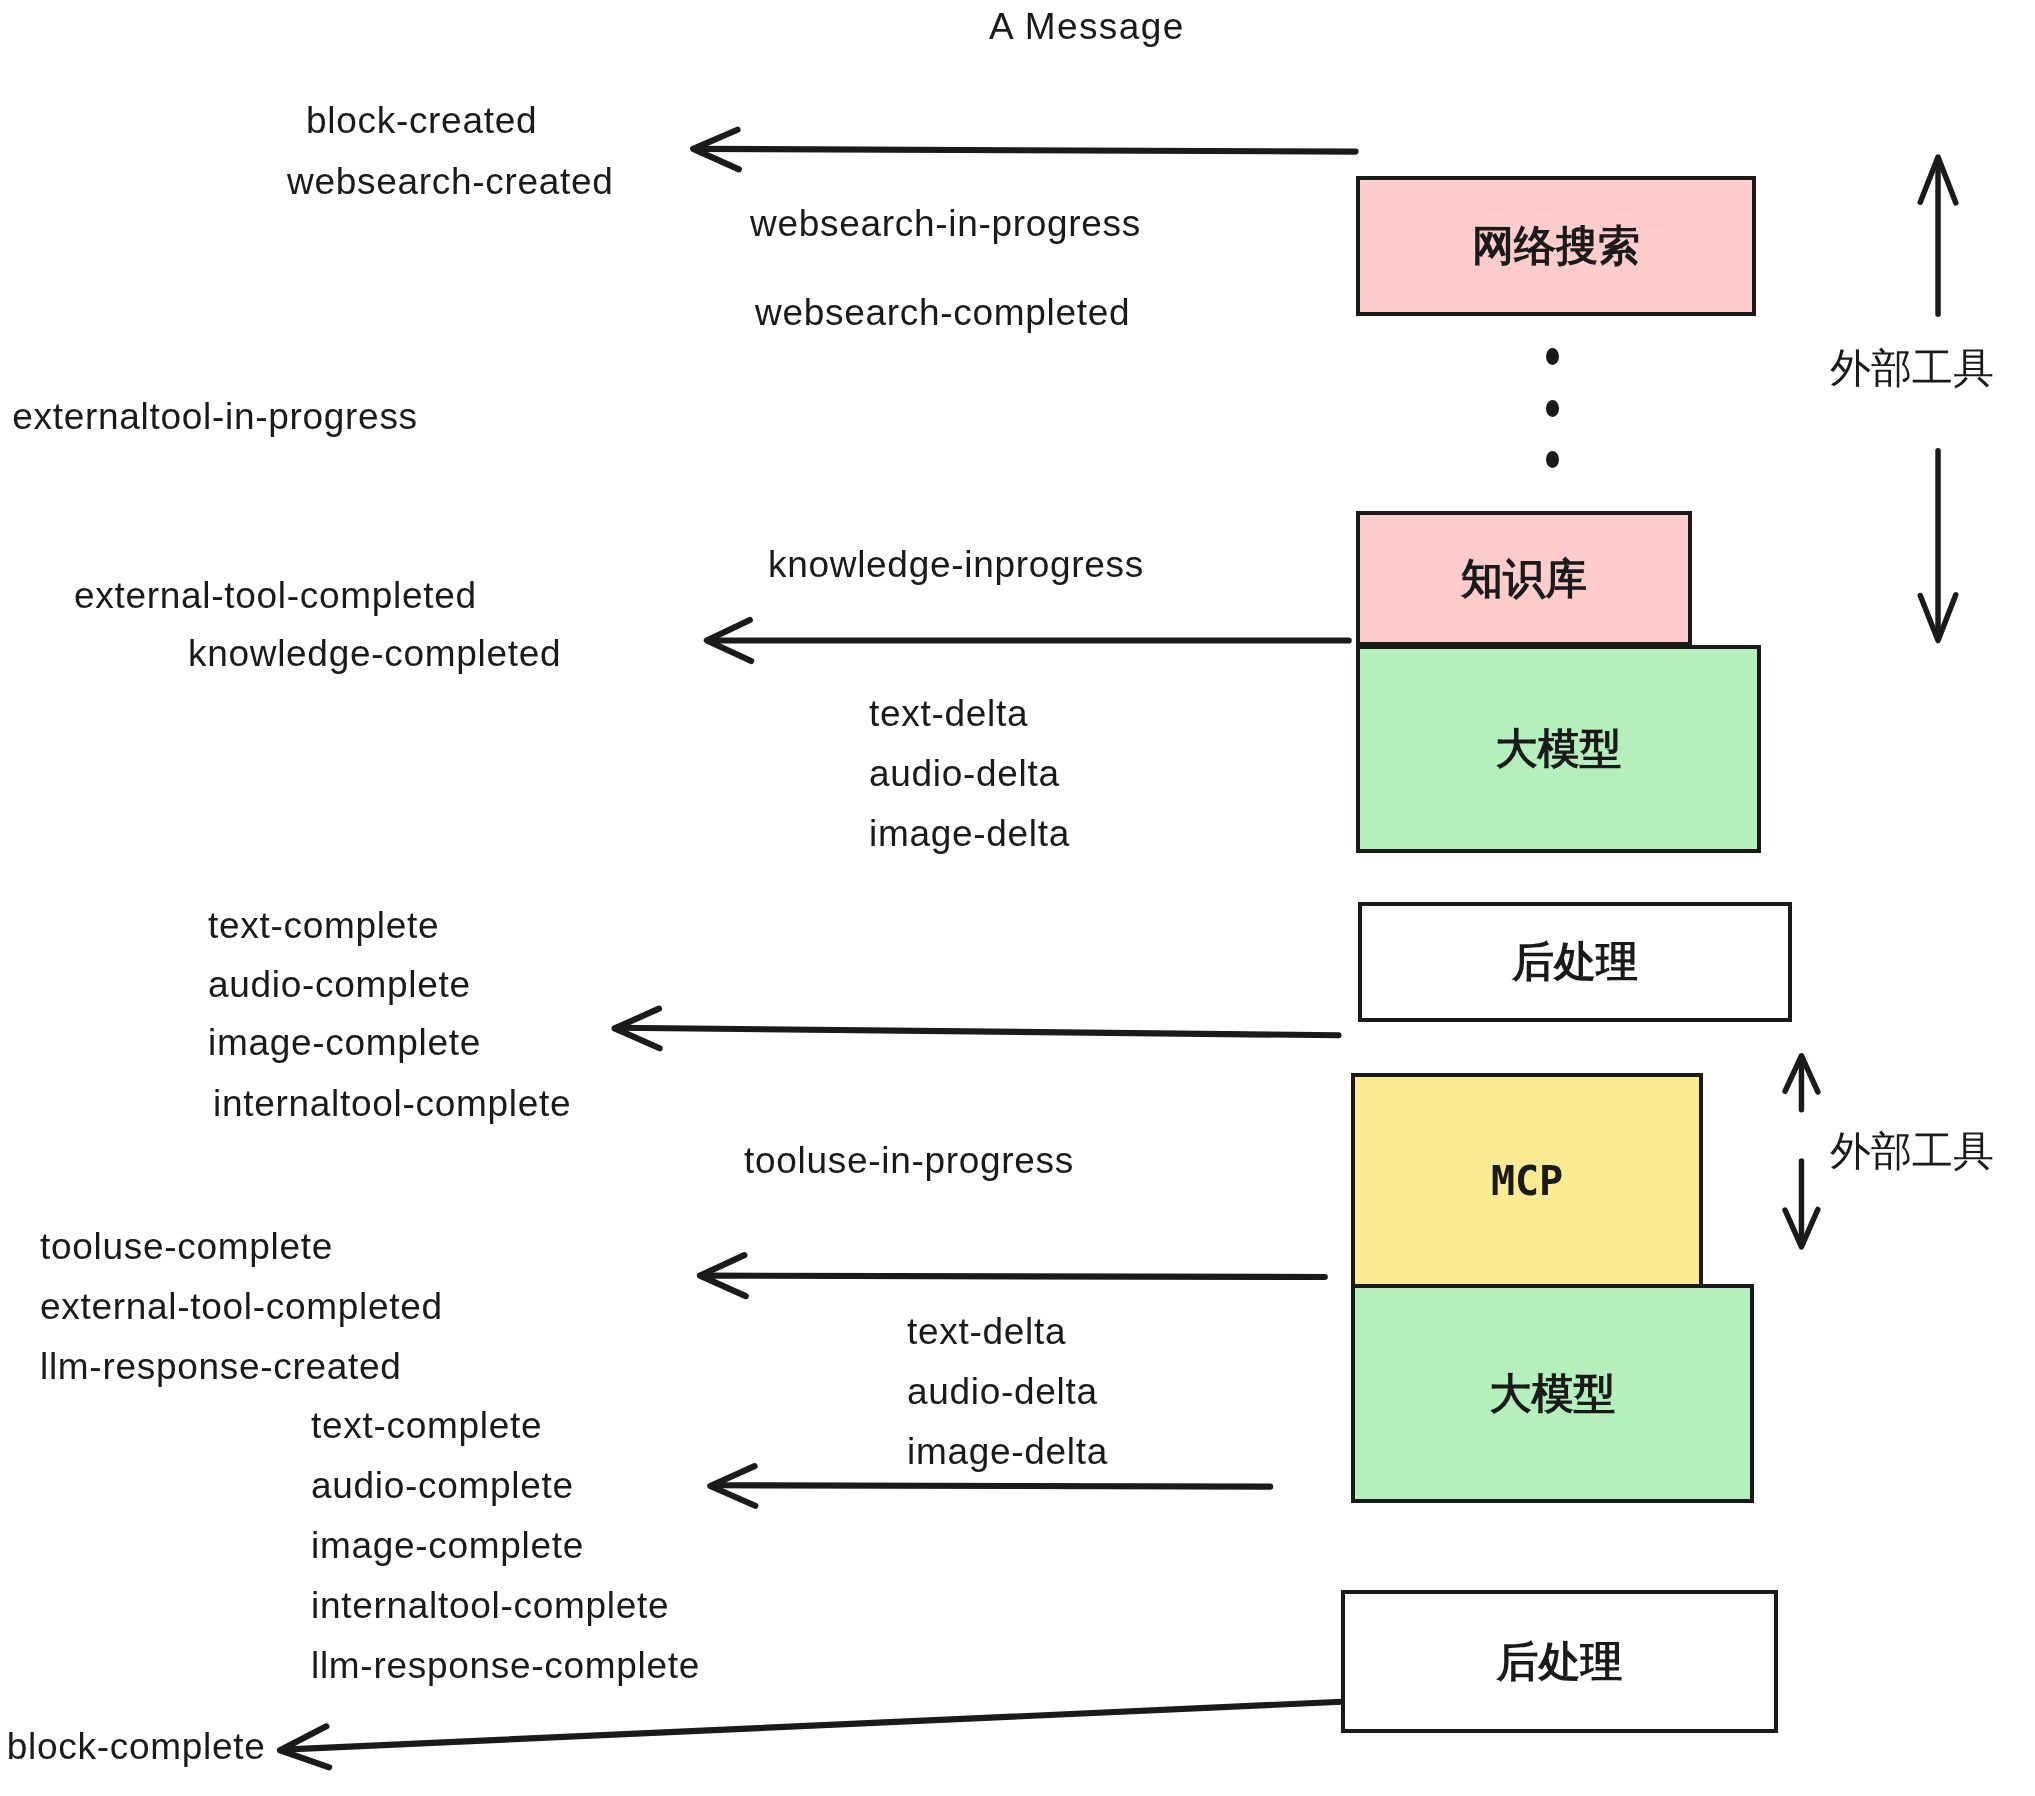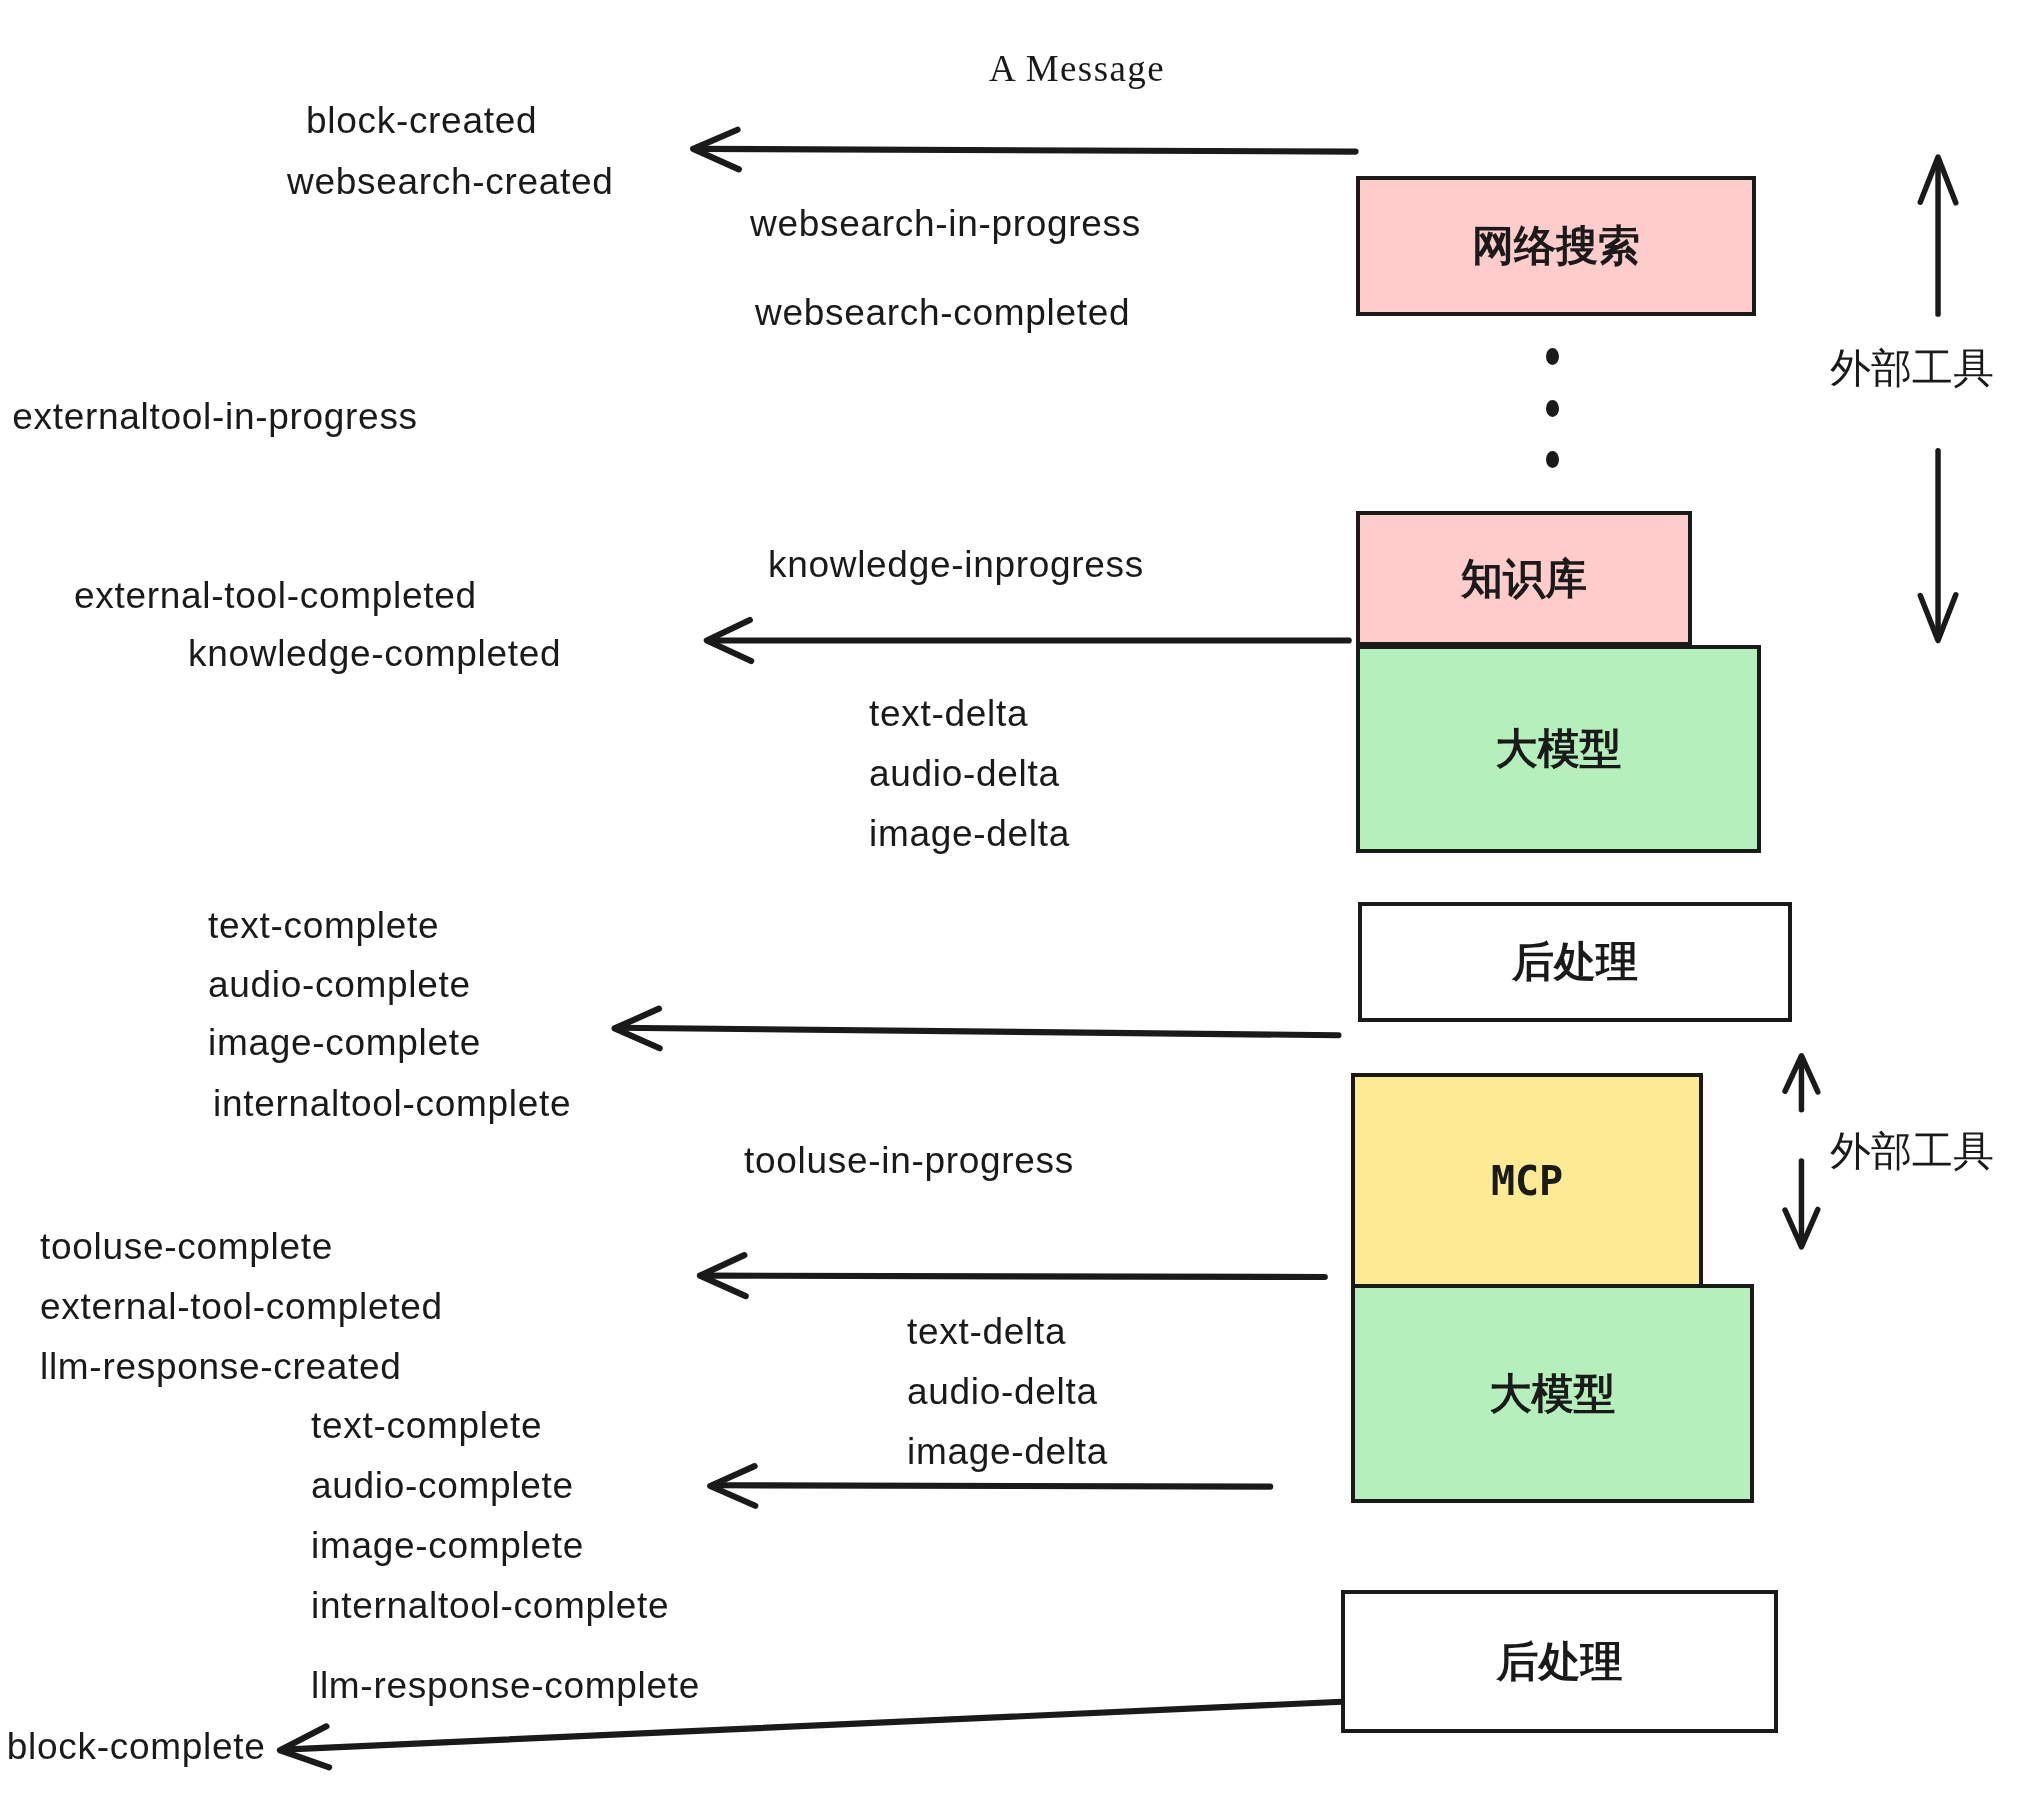--- a/index.html
+++ b/index.html
@@ -16,24 +16,23 @@
     color:#1a1a1a;
     font-family:Liberation Sans, sans-serif;
     font-size:37px;
     letter-spacing:0.7px;
     line-height:1;
   }
   .title{
     position:absolute;
     white-space:nowrap;
     color:#1a1a1a;
-    font-family:Liberation Serif, serif;
+    font-family:Liberation Sans, sans-serif;
     font-size:37px;
     letter-spacing:1.4px;
-    margin-top:41px;
   }
   .box{
     position:absolute;
     box-sizing:border-box;
     border:4.8px solid #1a1a1a;
     display:flex;
     align-items:center;
     justify-content:center;
     color:#1a1a1a;
     font-family:"DejaVu Sans","Liberation Sans",sans-serif;
@@ -126,21 +125,21 @@
   <div class="ev" style="left:40px;top:1348px;">llm-response-created</div>
 
   <div class="ev" style="left:907px;top:1313px;">text-delta</div>
   <div class="ev" style="left:907px;top:1373px;">audio-delta</div>
   <div class="ev" style="left:907px;top:1433px;">image-delta</div>
 
   <div class="ev" style="left:311px;top:1407px;">text-complete</div>
   <div class="ev" style="left:311px;top:1467px;">audio-complete</div>
   <div class="ev" style="left:311px;top:1527px;">image-complete</div>
   <div class="ev" style="left:311px;top:1587px;">internaltool-complete</div>
-  <div class="ev" style="left:311px;top:1647px;margin-top:20px;">llm-response-complete</div>
+  <div class="ev" style="left:311px;top:1647px;">llm-response-complete</div>
 
   <div class="ev" style="left:6.8px;top:1728px;">block-complete</div>
 
   <svg class="ov" viewBox="0 0 2980 2630">
     <g stroke="#1a1a1a" stroke-width="9" fill="none" stroke-linecap="round" stroke-linejoin="round">
 
       <g>
         <path d="M1985 222 L1020 218"></path>
         <path d="M1080 190 L1015 218 L1082 248"></path>
       </g>

